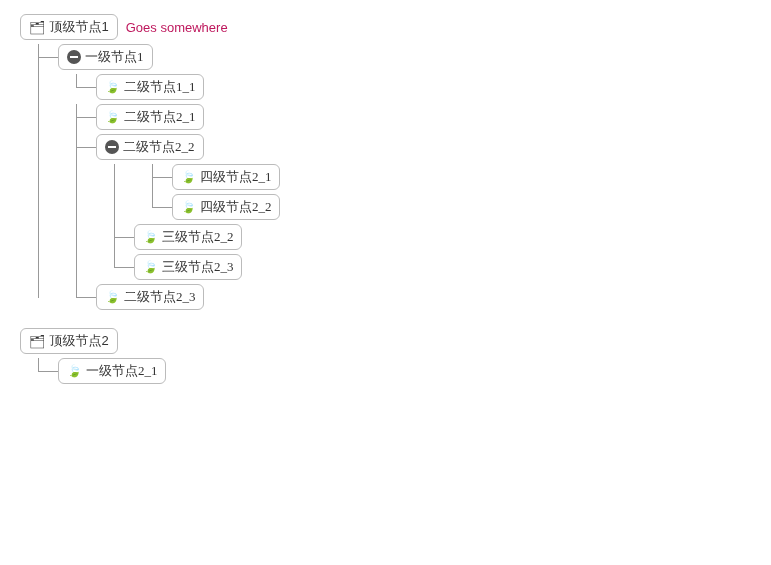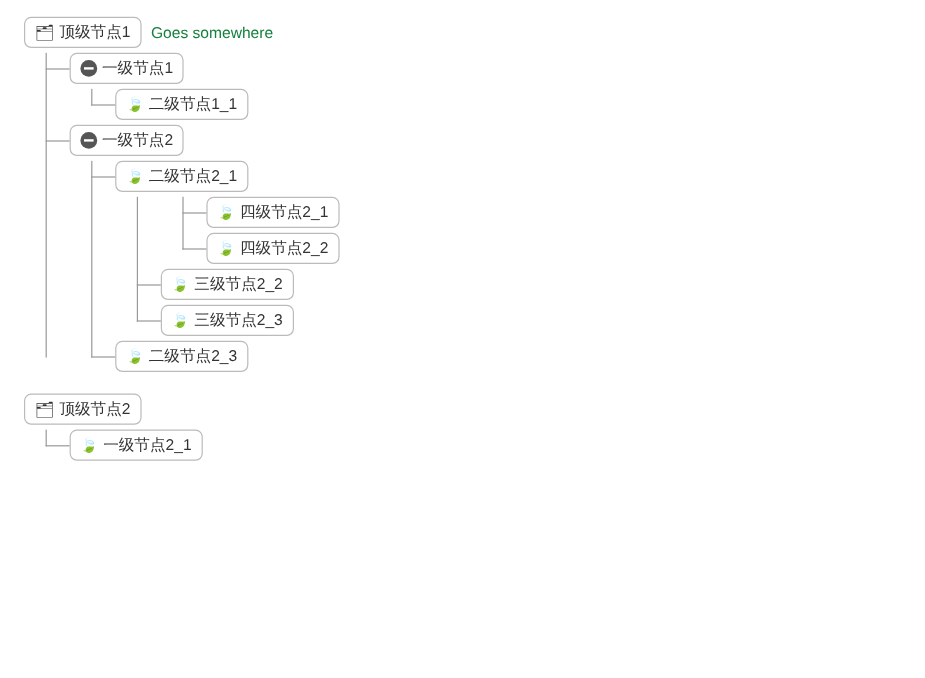--- a/index.html
+++ b/index.html
@@ -24,21 +24,21 @@
       gap: 4px;
       border: 1px solid #bbb;
       border-radius: 6px;
       padding: 3px 8px;
       background: #fff;
       white-space: nowrap;
       cursor: pointer;
     }
 
     .node-link {
-      color: #15803d;
+      color: #be185d;
       margin-left: 8px;
       cursor: pointer;
       text-decoration: none;
     }
 
     .icon-folder { font-size: 13px; }
     .icon-leaf { font-size: 12px; }
     .icon-minus {
       display: inline-block;
       width: 14px;
@@ -56,20 +56,21 @@
       right: 3px;
       height: 2px;
       background: #fff;
       transform: translateY(-50%);
     }
 
     
     .children {
       position: relative;
       margin-left: 38px;
+      font-family: Liberation Serif, serif;
     }
 
     .children::before {
       content: '';
       position: absolute;
       left: -20px;
       top: 0;
       bottom: 12px;
       width: 1px;
       background: #999;
@@ -118,36 +119,36 @@
               <div class="node-row">
                 <div class="node-box">
                   <span class="icon-leaf">🍃</span>
                   <span>二级节点1_1</span>
                 </div>
               </div>
             </div>
           </div>
         </div>
         <div class="">
-          <div class="node-row">
-            <div class="node-box">
-              <span class="icon-minus"></span>
-              <span>一级节点2</span>
-            </div>
-          </div>
           <div class="children">
             <div class="">
               <div class="node-row">
                 <div class="node-box">
                   <span class="icon-leaf">🍃</span>
                   <span>二级节点2_1</span>
                 </div>
               </div>
             </div>
             <div class="">
+              <div class="node-row">
+                <div class="node-box">
+                  <span class="icon-minus"></span>
+                  <span>二级节点2_2</span>
+                </div>
+              </div>
               <div class="children">
                 <div class="">
                   <div class="children">
                     <div class="">
                       <div class="node-row">
                         <div class="node-box">
                           <span class="icon-leaf">🍃</span>
                           <span>四级节点2_1</span>
                         </div>
                       </div>

